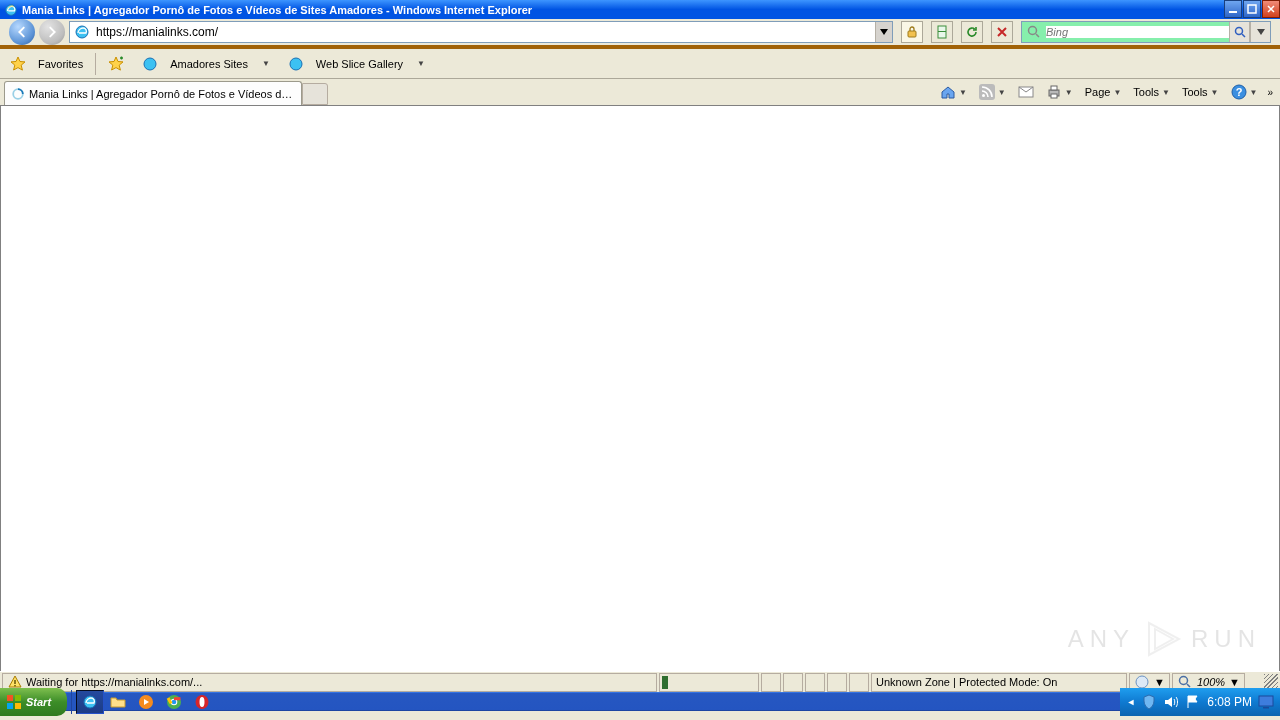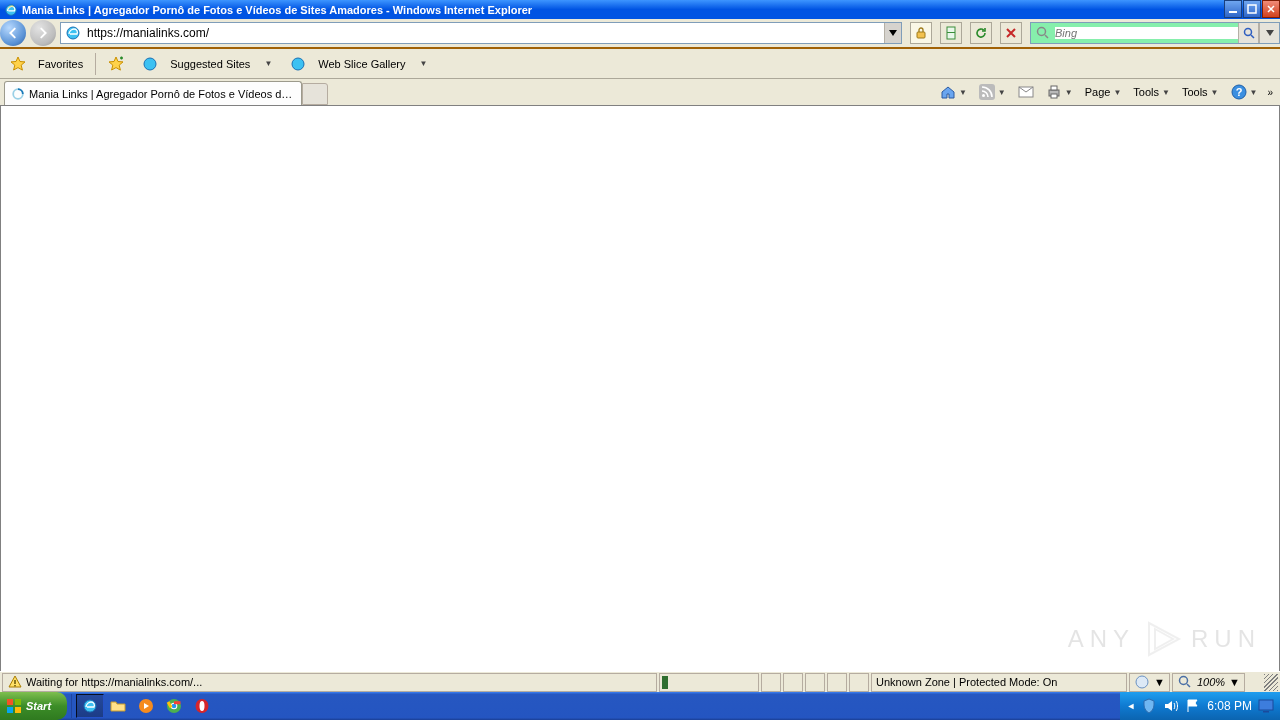--- a/index.html
+++ b/index.html
@@ -7,21 +7,21 @@
 
 
 .titlebar { height: 19px; background: linear-gradient(to bottom, #3d95ff 0%, #0054e3 50%, #0054e3 100%); display: flex; align-items: center; color: white; padding-left: 4px; }
 .titlebar .ie-icon { width: 14px; height: 14px; margin-right: 4px; }
 .titlebar .title { font-weight: bold; flex: 1; font-size: 11px; white-space: nowrap; overflow: hidden; }
 .titlebar .wincontrols { display: flex; height: 100%; }
 .titlebar .winbtn { width: 18px; height: 18px; background: linear-gradient(#6fa6f0,#2f66c8); border: 1px solid #1a3f7d; display: flex; align-items: center; justify-content: center; margin-left: 1px; color: white; font-size: 10px; cursor: pointer; }
 .titlebar .winbtn.close { background: linear-gradient(#f08b78,#d0401e); border-color: #7e1c04; }
 
 
-.navbar { height: 30px; background: #ece9d8; border-bottom: 2px solid #a16207; display: flex; align-items: center; padding: 2px 0; gap: 4px; }
+.navbar { height: 30px; background: #ece9d8; border-bottom: 4px solid #a16207; display: flex; align-items: center; padding: 2px 9px; gap: 4px; }
 .navbtn { width: 26px; height: 26px; border-radius: 50%; display: flex; align-items: center; justify-content: center; cursor: pointer; }
 .navbtn.back { background: radial-gradient(circle at 35% 30%, #b7d9ff, #5a92d5 65%, #2d5a99); }
 .navbtn.forward { background: radial-gradient(circle at 35% 30%, #e3e3e3, #bdbdbd 65%, #8f8f8f); }
 .navbtn svg { width:14px; height:14px; }
 .url-wrap { flex: 1; display: flex; align-items: center; background: white; border: 1px solid #7f9db9; height: 22px; }
 .url-wrap .ie-favicon { width: 16px; height: 16px; margin: 0 4px; }
 .url-input { flex: 1; border: none; outline: none; font-size: 12px; padding: 2px 2px; color: #000; }
 .url-drop { width: 17px; height: 20px; background: #d6d3ce; border-left: 1px solid #b5b0a6; display: flex; align-items: center; justify-content: center; cursor: pointer; }
 .lockbox { width: 22px; height: 22px; border: 1px solid #aca899; background: #faf7e6; display: flex; align-items: center; justify-content: center; margin-left: 4px; }
 .navicon { width: 22px; height: 22px; border: 1px solid #aca899; background: #ece9d8; display: flex; align-items: center; justify-content: center; margin-left: 4px; cursor: pointer; }
@@ -63,21 +63,21 @@
 .statusbar .cell.msg { flex: 0 0 655px; gap: 3px; }
 .statusbar .cell.prog { width: 100px; padding: 2px; }
 .statusbar .cell.empty { width: 20px; }
 .statusbar .cell.zone { width: 256px; gap: 4px; }
 .statusbar .cell.mode { gap: 4px; }
 .statusbar .cell.zoom { gap: 4px; font-style: italic; }
 .progfill { width: 6px; height: 13px; background: #2f6e2f; }
 .grip { width: 14px; height: 17px; background: repeating-linear-gradient(135deg, #808080 0 1px, transparent 1px 3px); margin-left: auto; }
 
 
-.taskbar { height: 28px; background: linear-gradient(to bottom, #3c81f3 0%, #2657c1 8%, #2455c1 92%, #1a3e94); display: flex; align-items: center; text-align: center; }
+.taskbar { height: 19px; background: linear-gradient(to bottom, #3c81f3 0%, #2657c1 8%, #2455c1 92%, #1a3e94); display: flex; align-items: center; text-align: center; }
 .startbtn { height: 28px; padding: 0 16px 0 6px; background: linear-gradient(to bottom, #7ebf4e, #3c8d28 50%, #2f7a1f); color: white; font-weight: bold; display: flex; align-items: center; gap: 4px; border-radius: 0 10px 10px 0; cursor: pointer; font-style: italic; font-size: 13px; }
 .startflag { width: 16px; height: 16px; }
 .tasksep { width: 1px; height: 24px; background: #1e44a0; margin: 0 4px; }
 .taskitem { width: 28px; height: 24px; display: flex; align-items: center; justify-content: center; cursor: pointer; border: 1px solid transparent; }
 .taskitem.active { background: linear-gradient(#24499e,#1c3c86); border: 1px inset #163075; }
 .systray { margin-left: auto; height: 28px; background: linear-gradient(to bottom, #1f9eef, #0f7ad1 50%, #0b64b0); display: flex; align-items: center; padding: 0 6px; gap: 6px; color: white; }
 .clock { font-size: 12px; }
 
 
 .ico { display: inline-flex; width: 16px; height: 16px; }
@@ -202,21 +202,21 @@
           <path d="M12 2h3M13.5 .5v3" stroke="#2a8a2a" stroke-width="1.4"></path>
         </svg>
       </span>
   </div>
   <div class="favlink">
     <span class="ico">
         <svg viewBox="0 0 16 16">
           <circle cx="8" cy="8" r="6" fill="#3cc1f2" stroke="#1970b4"></circle>
         </svg>
       </span>
-    <span>Suggested Sites</span>
+    <span>Amadores Sites</span>
     <span class="chev">▼</span>
   </div>
   <div class="favlink">
     <span class="ico">
         <svg viewBox="0 0 16 16">
           <circle cx="8" cy="8" r="6" fill="#3cc1f2" stroke="#1970b4"></circle>
         </svg>
       </span>
     <span>Web Slice Gallery</span>
     <span class="chev">▼</span>

